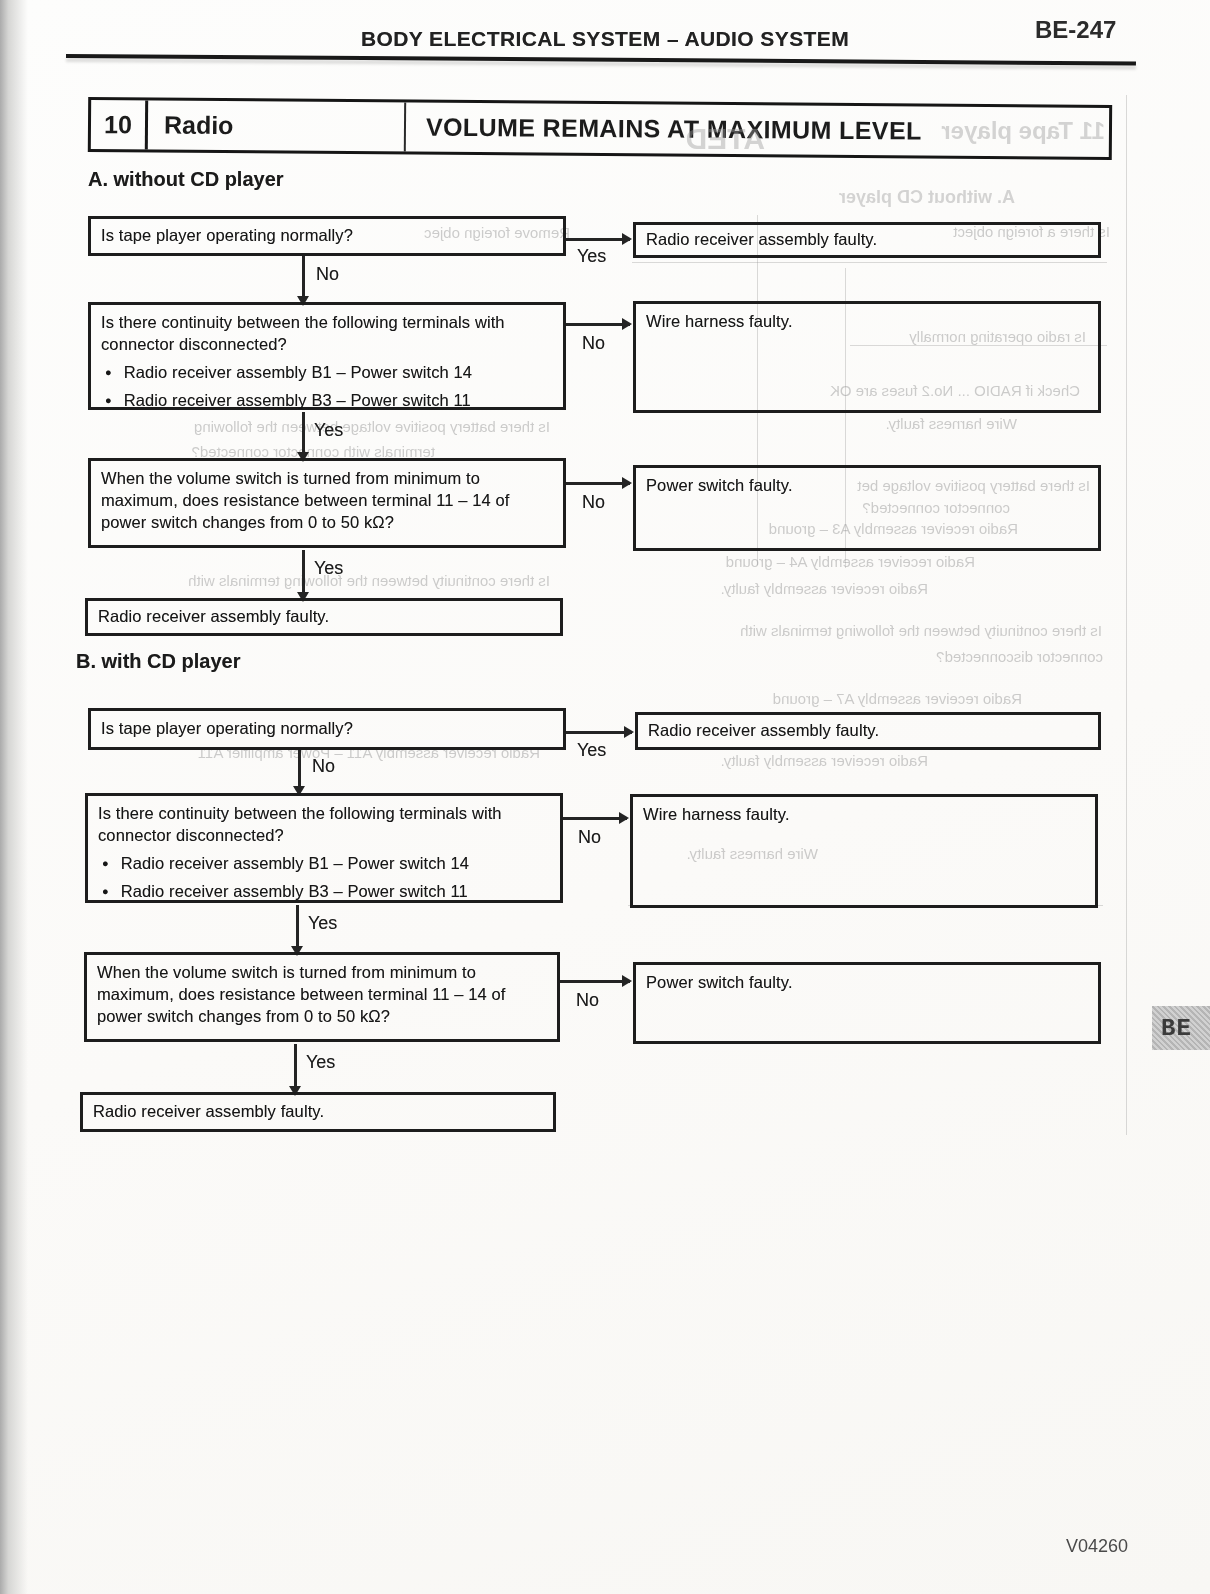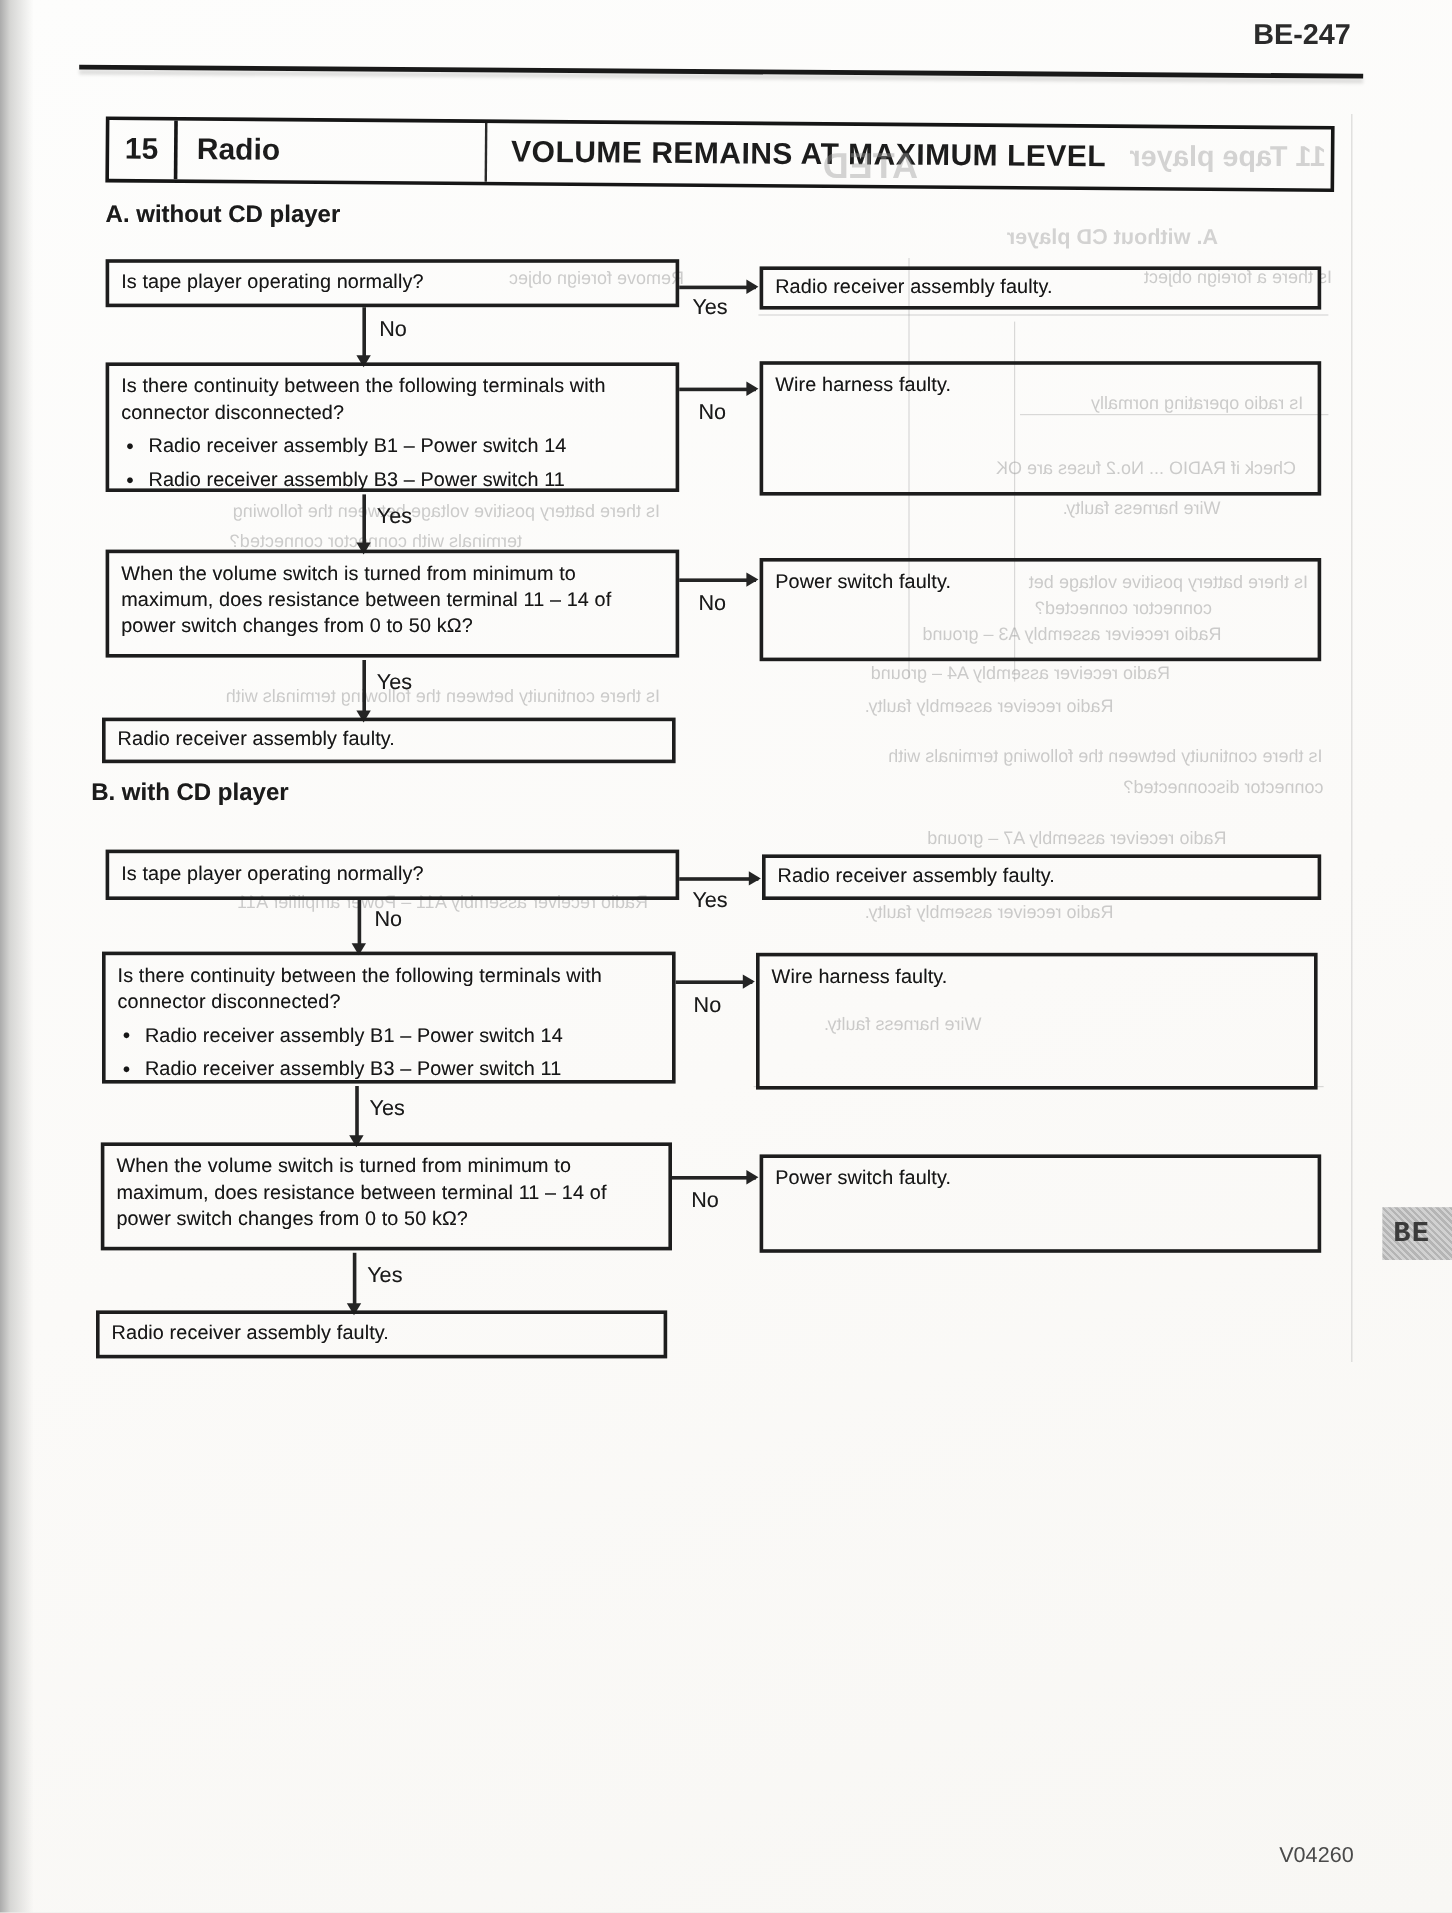--- a/index.html
+++ b/index.html
@@ -18,21 +18,21 @@
     background:linear-gradient(to right,#ababab 0,#d6d6d4 30%,rgba(250,250,248,0) 100%);
     pointer-events:none;
   }
   
   .hdr-title{
     position:absolute;left:330px;top:27px;width:550px;text-align:center;
     font-weight:bold;font-size:21px;letter-spacing:.4px;color:#222;
     text-shadow:0 0 .5px rgba(0,0,0,.45);
   }
   .hdr-page{
-    position:absolute;left:1035px;top:16px;width:100px;text-align:center;
+    position:absolute;left:1035px;top:16px;width:100px;text-align:left;
     font-weight:bold;font-size:24px;color:#2b2b2b;
   }
   .hdr-rule{
     position:absolute;left:66px;top:54px;width:1070px;height:4px;background:#191919;
     transform:rotate(.4deg);transform-origin:left center;
     box-shadow:0 4px 3px rgba(0,0,0,.13);
   }
   
   .title-block{
     position:absolute;left:88px;top:97px;width:1024px;height:55px;
@@ -112,25 +112,26 @@
       <div class="ghost-text" style="left: 95px; top: 744px; width: 445px; font-size: 15px;">Radio receiver assembly A11 – Power amplifier A11</div>
       <div class="ghost-text" style="left: 648px; top: 845px; width: 170px; font-size: 15px;">Wire harness faulty.</div>
       <div class="ghost-line" style="left: 757px; top: 215px; width: 1px; height: 350px;"></div>
       <div class="ghost-line" style="left: 845px; top: 268px; width: 1px; height: 300px;"></div>
       <div class="ghost-line" style="left: 1126px; top: 95px; width: 1px; height: 1040px;"></div>
       <div class="ghost-line" style="left: 632px; top: 262px; width: 475px; height: 1px;"></div>
       <div class="ghost-line" style="left: 850px; top: 345px; width: 257px; height: 1px;"></div>
       <div class="ghost-line" style="left: 628px; top: 905px; width: 475px; height: 1px;"></div>
     </div>
 
+  <div class="hdr-title">BODY ELECTRICAL SYSTEM – AUDIO SYSTEM</div>
   <div class="hdr-page">BE-247</div>
   <div class="hdr-rule"></div>
 
   <div class="title-block">
-    <div class="tb-num">15</div>
+    <div class="tb-num">10</div>
     <div class="tb-sys">Radio</div>
     <div class="tb-problem">VOLUME REMAINS AT MAXIMUM LEVEL</div>
   </div>
 
   <div class="section-label" style="left:88px;top:168px;">A. without CD player</div>
 
   <div class="box vcenter" style="left:88px;top:216px;width:478px;height:40px;">
     <span>Is tape player operating normally?</span>
   </div>
   <div class="box vcenter" style="left:633px;top:222px;width:468px;height:36px;">

